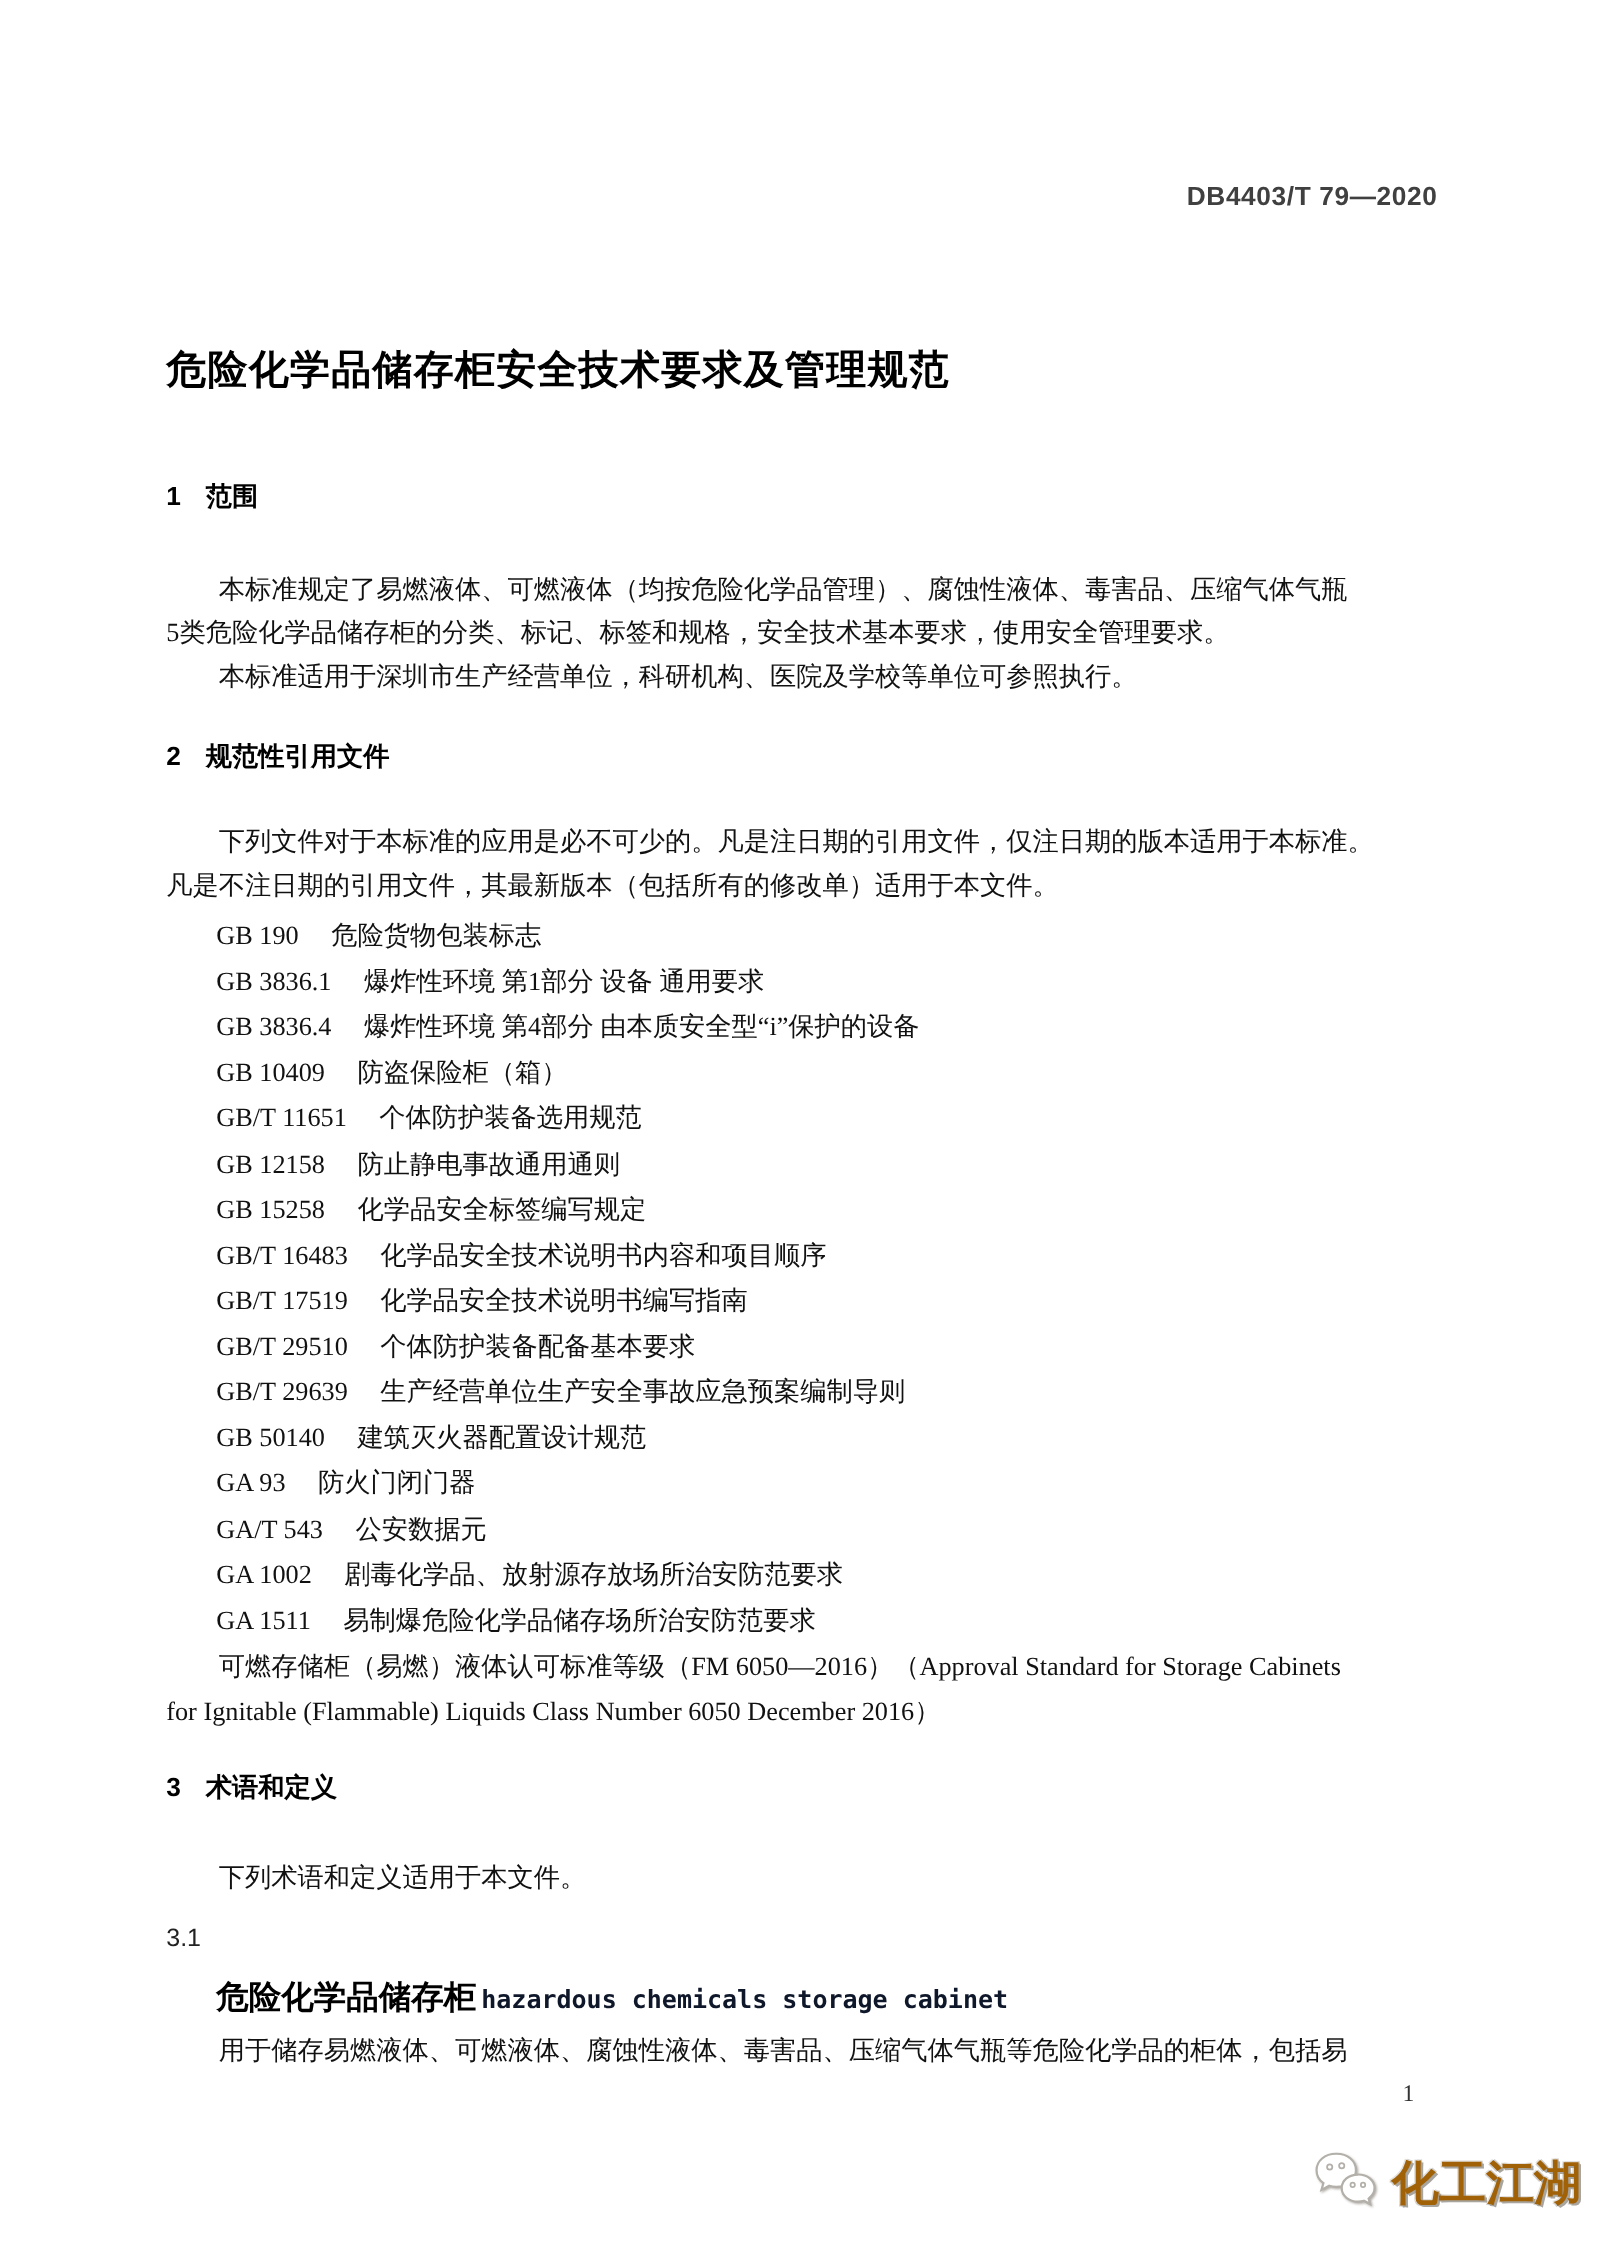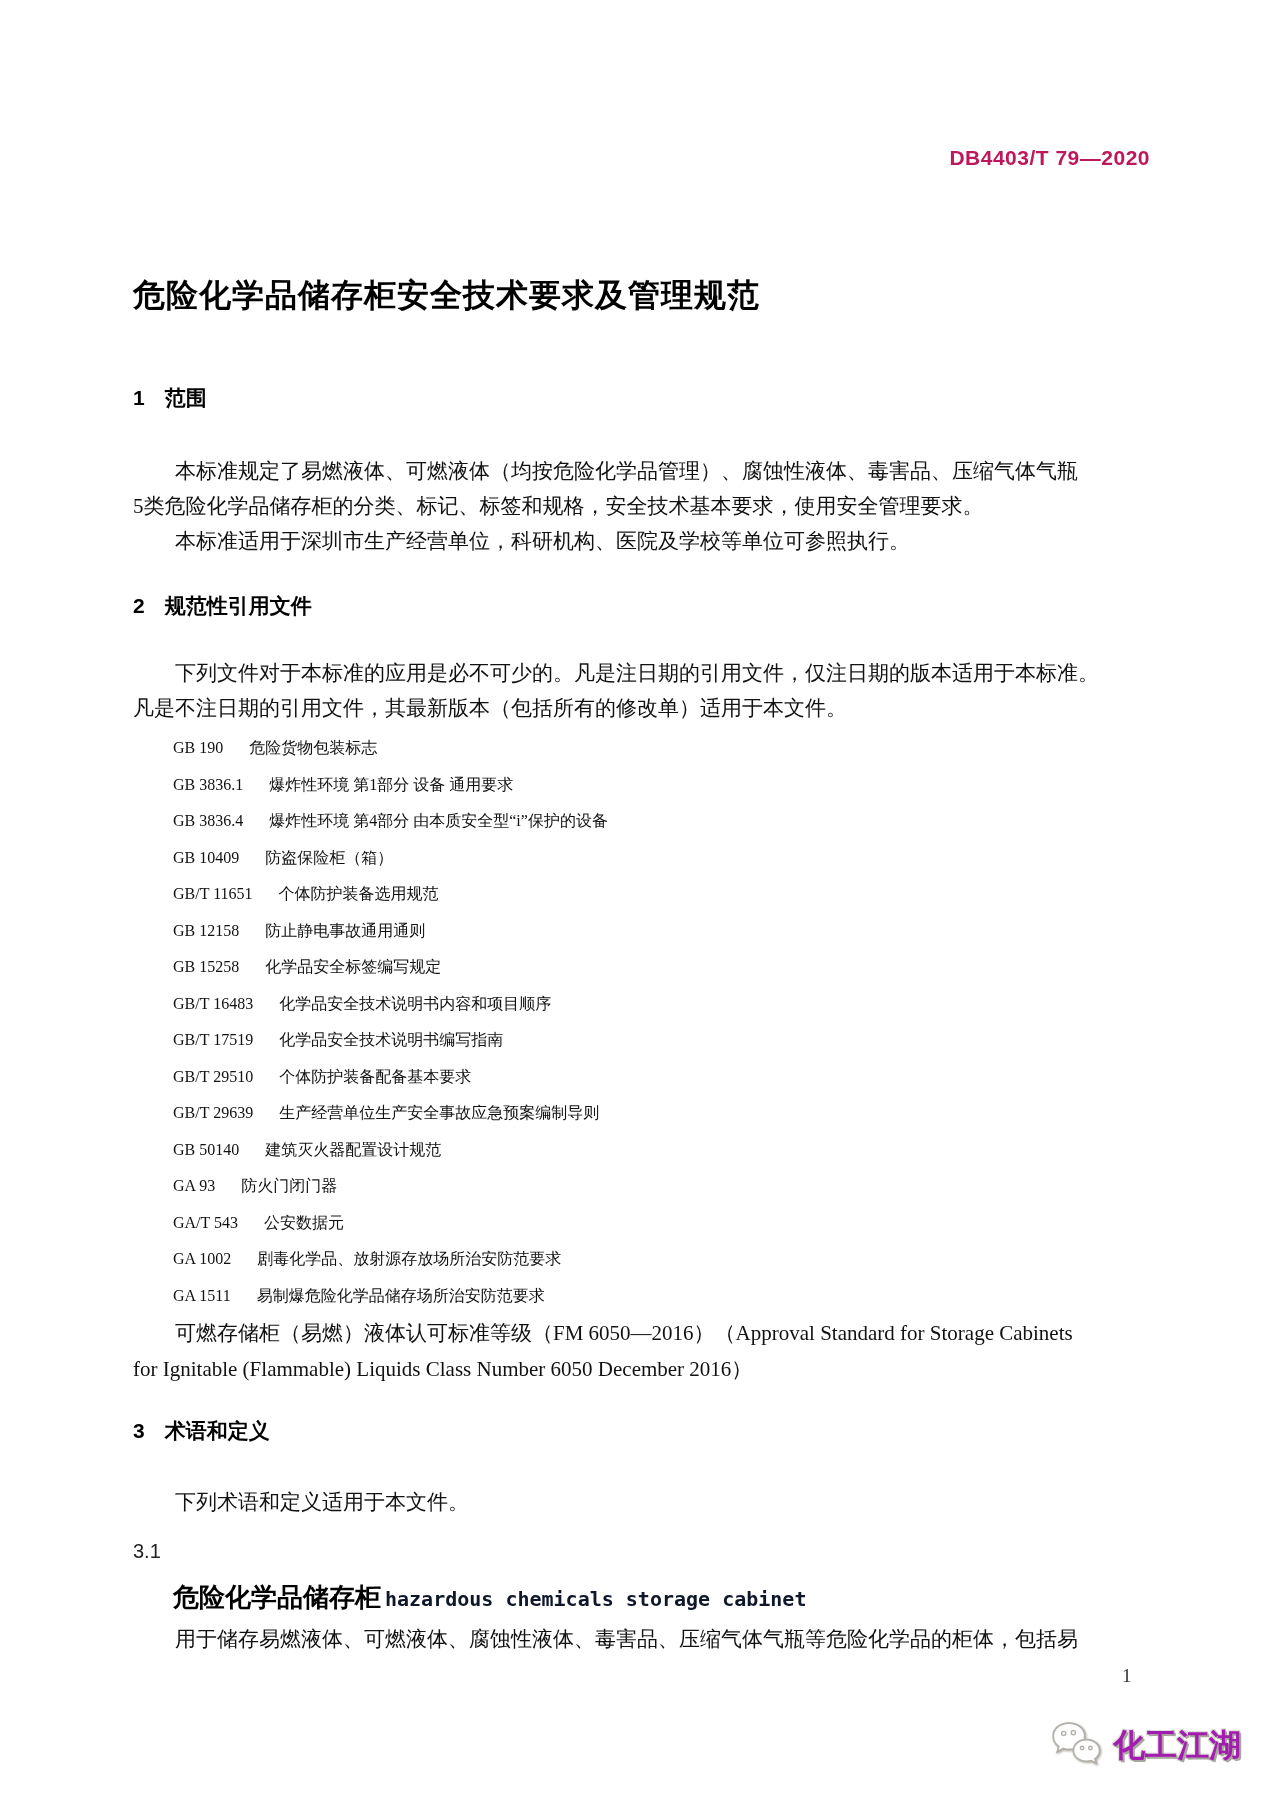--- a/index.html
+++ b/index.html
@@ -16,21 +16,21 @@
     left: 133px; right: 130px; top: 0;
   }
   .doc-code {
     margin-top: 146px;
     text-align: right;
     font-family: "Liberation Sans", "DejaVu Sans", sans-serif;
     font-weight: 600;
     font-size: 21px;
     line-height: 24px;
     letter-spacing: 0.5px;
-    color: #be185d;
+    color: #404040;
   }
   .doc-title {
     margin-top: 106px;
     text-align: left;
     font-family: "Liberation Sans", "DejaVu Sans", sans-serif;
     font-weight: 700;
     font-size: 32px;
     line-height: 38px;
     letter-spacing: 1px;
     color: #000;
@@ -54,21 +54,21 @@
     white-space: pre-line;
     margin: 0;
     color: #111;
   }
   .p1 { margin-top: 43px; }
   .p-intro2 { margin-top: 37px; }
   .ref-list {
     list-style: none;
     margin: 4px 0 0 0;
     padding: 0 0 0 40px;
-    font-size: 16px;
+    font-size: 21px;
     color: #111;
   }
   .ref-item { line-height: 36.5px; white-space: nowrap; }
   .ref-code { margin-right: 26px; }
   .fm-ref { margin-top: 1px; line-height: 36px; }
   .terms-intro { margin-top: 41px; }
   .clause-no {
     margin-top: 19px;
     font-family: "Liberation Sans", "DejaVu Sans", sans-serif;
     font-size: 20px;
@@ -105,23 +105,23 @@
     position: absolute;
     left: 1048px; top: 1718px;
     display: flex;
     align-items: center;
     gap: 9px;
   }
   .wm-icon { filter: drop-shadow(1px 1px 1px #b0aca6); }
   .wm-text {
     font-family: "Liberation Sans", "DejaVu Sans", sans-serif;
     font-weight: 700;
-    font-size: 32px;
+    font-size: 38px;
     letter-spacing: 0px;
-    color: #a21caf;
+    color: #a16207;
     text-shadow:
       2px 2px 0 #a8a49e,
       1px 1px 0 #b5b1ab,
       -1px -1px 0 #e3e1de,
       1px -1px 0 #d2cfca,
       -1px 1px 0 #d2cfca;
     white-space: nowrap;
     text-align: right;
   }
 </style>

